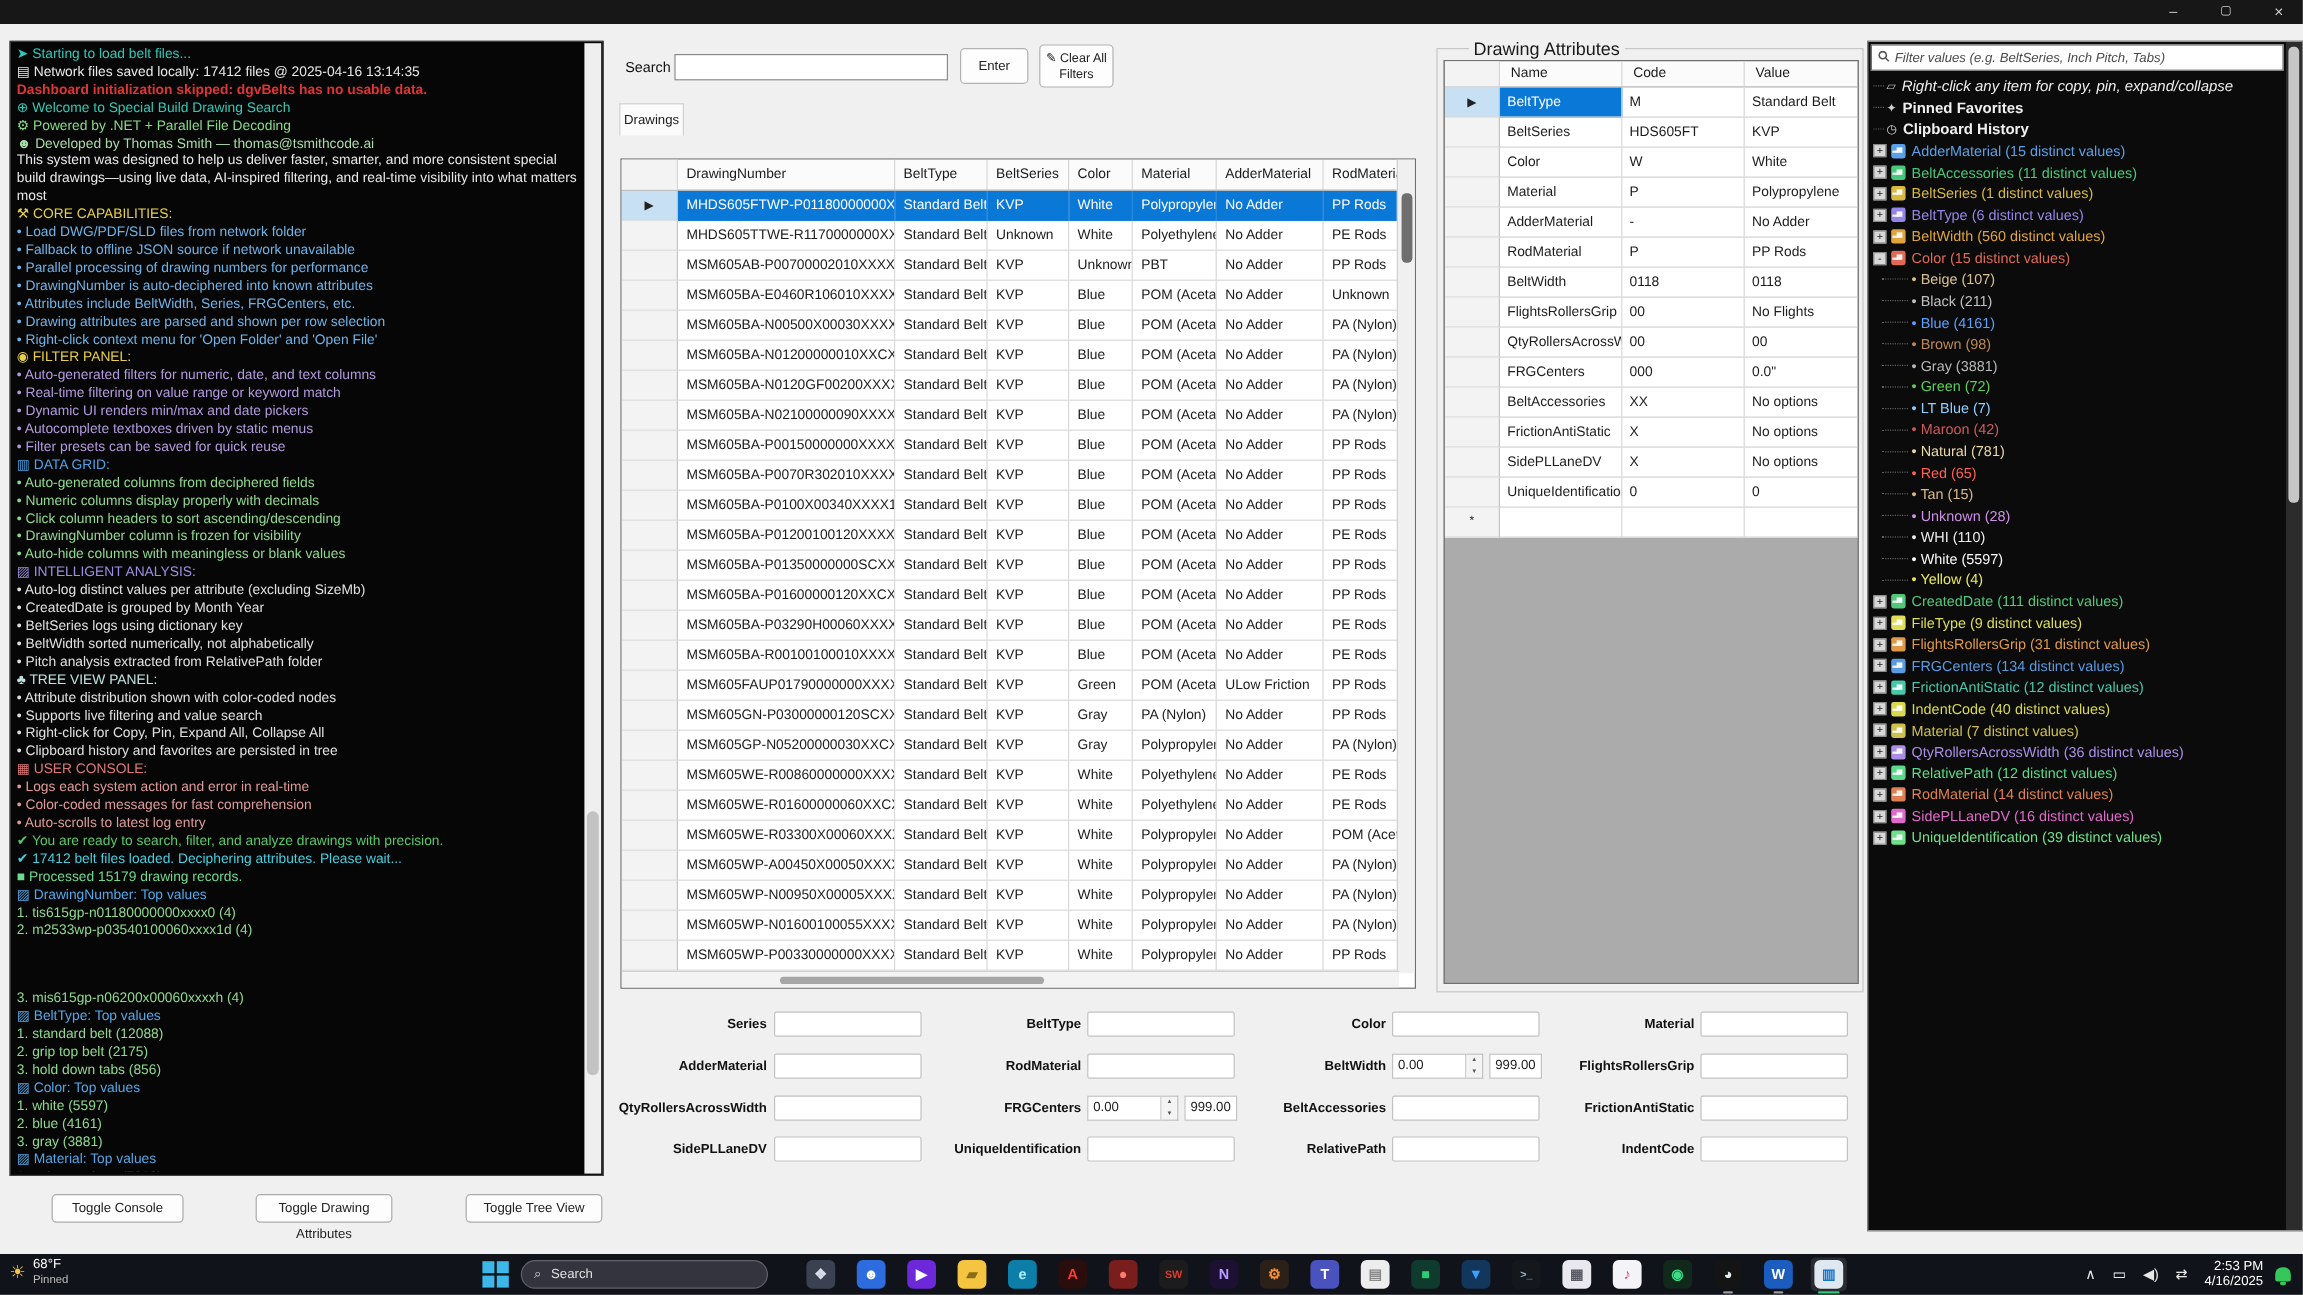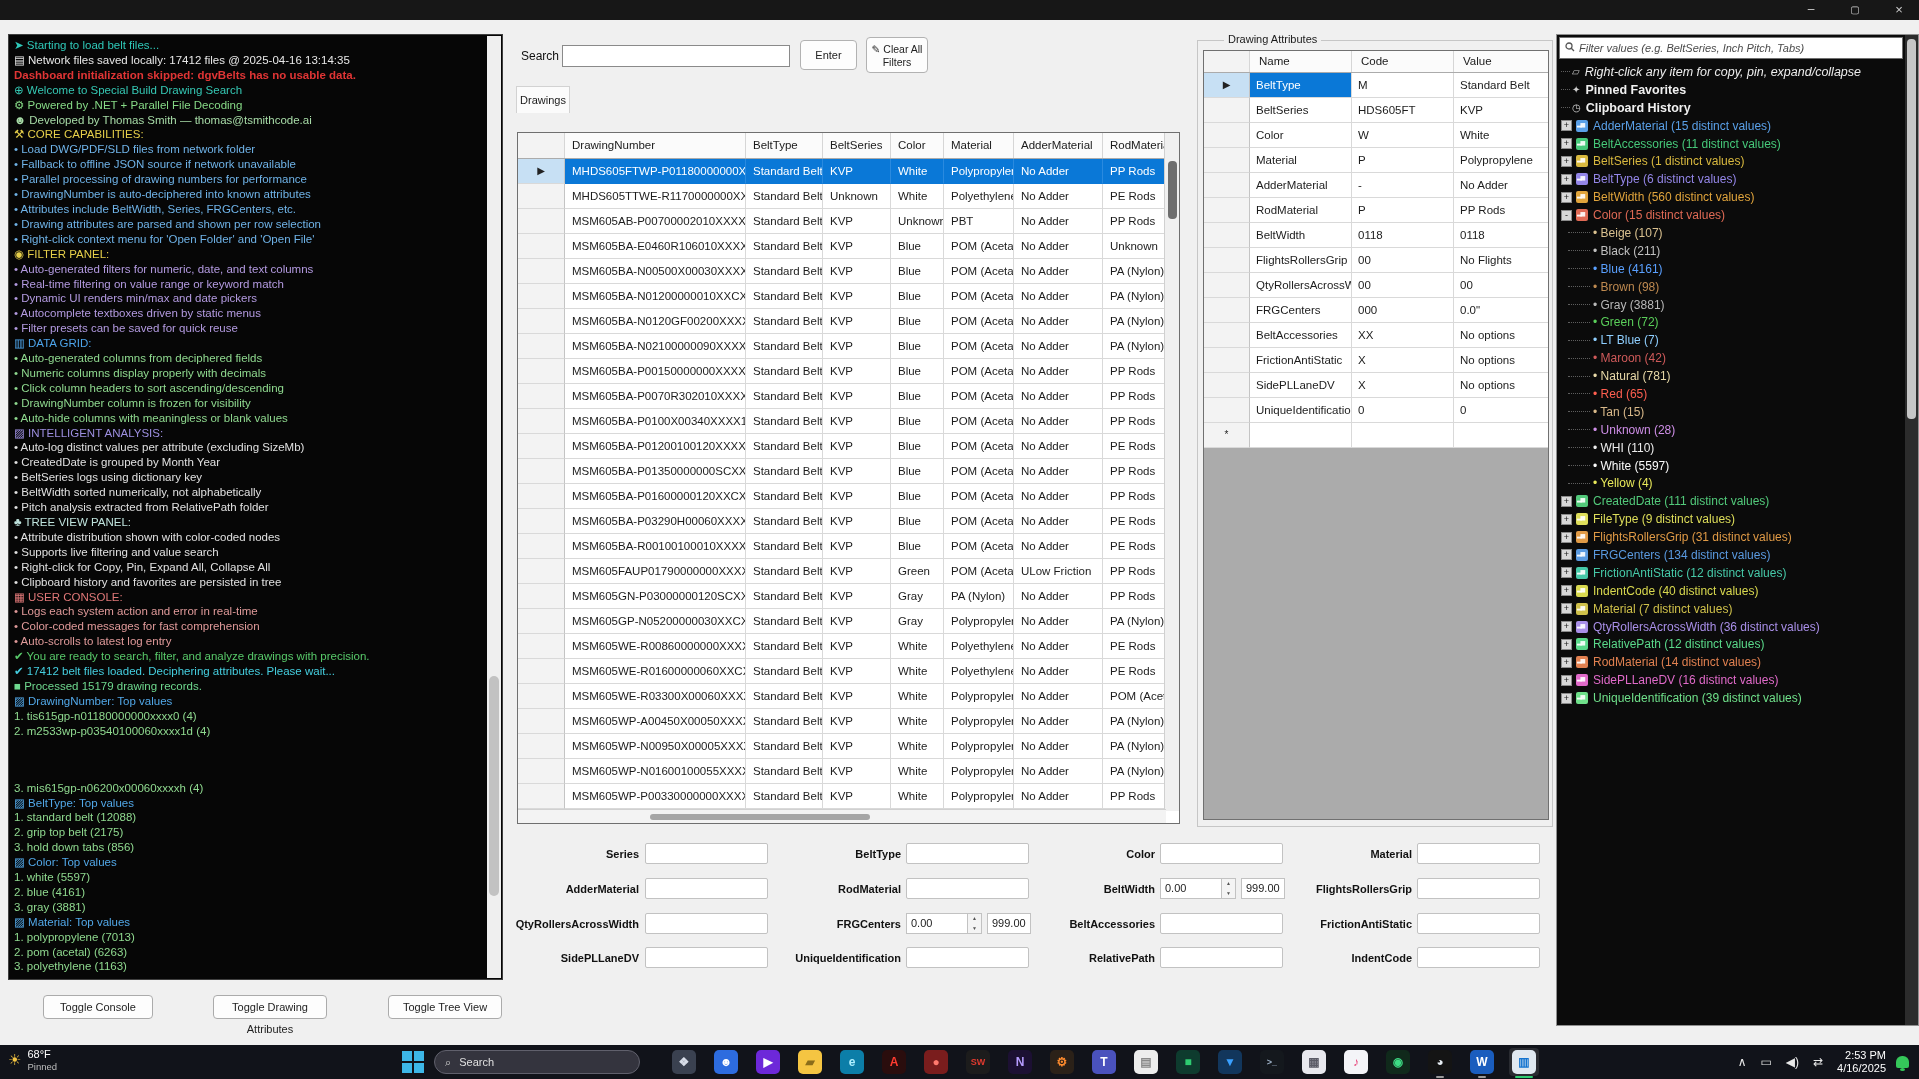--- a/index.html
+++ b/index.html
@@ -39,21 +39,21 @@
   .grow .rowhdr { background:#f3f3f3; border-right:1px solid #c4c4c4; border-bottom:1px solid #d9d9d9; text-align:center; font-size:10px; color:#222; padding-top:6px; flex:0 0 auto; }
   .grow.sel .gc { background:#0a78d7; color:#fff; border-right-color:#2a8adf; border-bottom-color:#0a78d7; }
   .grow.sel .rowhdr { background:#c7e0f4; }
   #grid-vsb { position:absolute; right:0; top:0; width:15px; height:678px; background:#f0f0f0; border-left:1px solid #d0d0d0; }
   #grid-vsb .thumb { position:absolute; left:3px; top:28px; width:9px; height:58px; background:#6e6e6e; border-radius:4px; }
   #grid-hsb { position:absolute; left:0; bottom:0; width:648px; height:14px; background:#f3f3f3; border-top:1px solid #d0d0d0; }
   #grid-hsb .thumb { position:absolute; left:132px; top:4px; width:220px; height:6px; background:#a6a6a6; border-radius:3px; }
 
   
   #attr-panel { position:absolute; left:1197px; top:40px; width:356px; height:787px; border:1px solid #c6c6c6; }
-  #attr-title { position:absolute; left:26px; top:-8px; background:#f0f0f0; padding:0 4px; font-size:11px; color:#1a1a1a; }
+  #attr-title { position:absolute; left:26px; top:-8px; background:#f0f0f0; padding:0 4px; font-size:15px; color:#1a1a1a; }
   #attr-grid { position:absolute; left:5px; top:9px; width:346px; height:770px; background:#ababab; border:1px solid #707070; overflow:hidden; }
   #attr-header { display:flex; height:22px; background:#fbfbfb; border-bottom:1px solid #ababab; }
   #attr-header .hc { font-size:11.5px; color:#1a1a1a; padding:4px 0 0 9px; border-right:1px solid #d6d6d6; flex:0 0 auto; }
   .arow { display:flex; height:25px; background:#fff; }
   .arow .ac { border-right:1px solid #d9d9d9; border-bottom:1px solid #d9d9d9; font-size:11.5px; color:#1c1c1c; padding:6px 0 0 6px; white-space:nowrap; overflow:hidden; flex:0 0 auto; }
   .arow .rowhdr { background:#f3f3f3; border-right:1px solid #c4c4c4; border-bottom:1px solid #d9d9d9; text-align:center; font-size:10px; color:#222; padding-top:6px; flex:0 0 auto; }
   .arow .namesel { background:#0a78d7; color:#fff; }
   .arow.sel .rowhdr { background:#c7e0f4; }
 
   
@@ -115,20 +115,21 @@
 </div>
 
 <div id="console">
   <div id="console-text">
       <div class="cline" style="color: rgb(47, 201, 185);">➤ Starting to load belt files...</div>
       <div class="cline" style="color: rgb(232, 232, 232);">▤ Network files saved locally: 17412 files @ 2025-04-16 13:14:35</div>
       <div class="cline" style="color: rgb(224, 53, 53); font-weight: bold;">Dashboard initialization skipped: dgvBelts has no usable data.</div>
       <div class="cline" style="color: rgb(53, 200, 180);">⊕ Welcome to Special Build Drawing Search</div>
       <div class="cline" style="color: rgb(134, 217, 134);">⚙ Powered by .NET + Parallel File Decoding</div>
       <div class="cline" style="color: rgb(168, 220, 168);">☻ Developed by Thomas Smith — thomas@tsmithcode.ai</div>
+      <div class="cline" style="color: rgb(232, 232, 232);">This system was designed to help us deliver faster, smarter, and more consistent special build drawings—using live data, AI-inspired filtering, and real-time visibility into what matters most</div>
       <div class="cline" style="color: rgb(230, 207, 74);">⚒ CORE CAPABILITIES:</div>
       <div class="cline" style="color: rgb(111, 179, 232);">  • Load DWG/PDF/SLD files from network folder</div>
       <div class="cline" style="color: rgb(111, 179, 232);">  • Fallback to offline JSON source if network unavailable</div>
       <div class="cline" style="color: rgb(111, 179, 232);">  • Parallel processing of drawing numbers for performance</div>
       <div class="cline" style="color: rgb(111, 179, 232);">  • DrawingNumber is auto-deciphered into known attributes</div>
       <div class="cline" style="color: rgb(111, 179, 232);">  • Attributes include BeltWidth, Series, FRGCenters, etc.</div>
       <div class="cline" style="color: rgb(111, 179, 232);">  • Drawing attributes are parsed and shown per row selection</div>
       <div class="cline" style="color: rgb(111, 179, 232);">  • Right-click context menu for 'Open Folder' and 'Open File'</div>
       <div class="cline" style="color: rgb(230, 207, 74);">◉ FILTER PANEL:</div>
       <div class="cline" style="color: rgb(179, 154, 224);">  • Auto-generated filters for numeric, date, and text columns</div>

